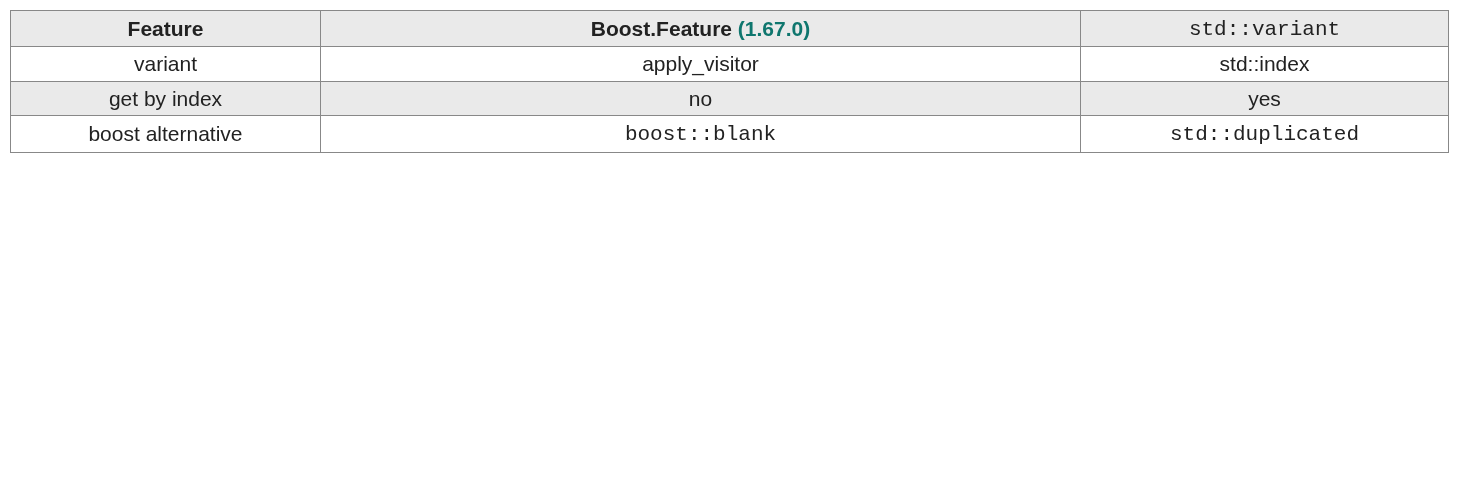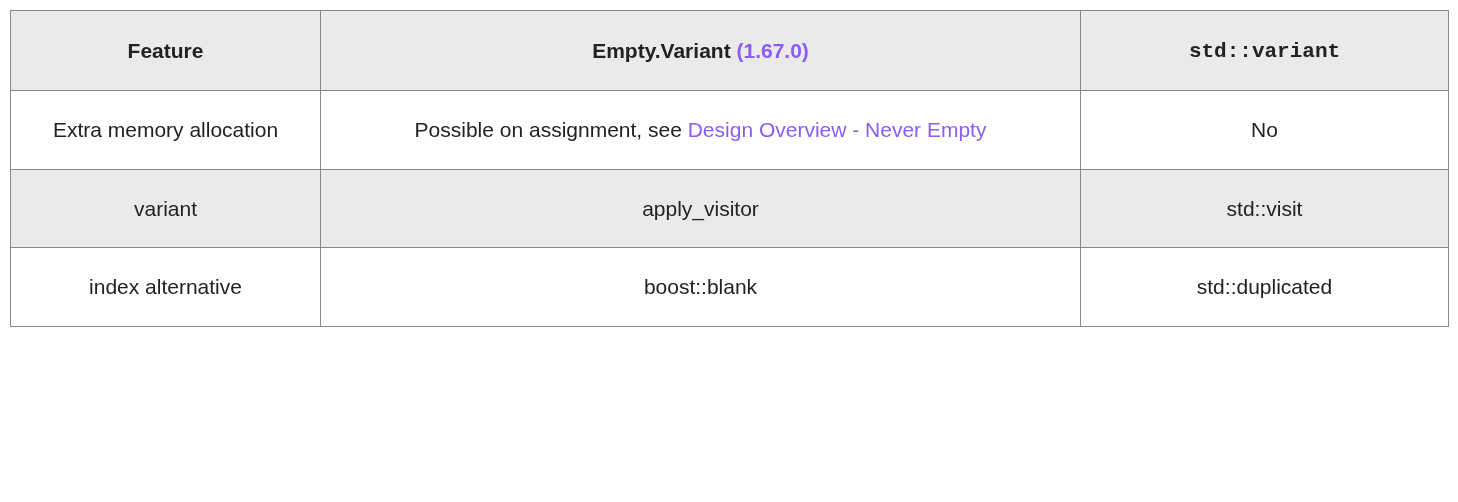--- a/index.html
+++ b/index.html
@@ -13,74 +13,74 @@
   table {
     border-collapse: collapse;
     width: 1438px;
     table-layout: fixed;
   }
   col.c-feature { width: 310px; }
   col.c-boost   { width: 760px; }
   col.c-std     { width: 368px; }
   th, td {
     border: 1px solid #888;
-    padding: 24px 14px;
+    padding: 2px 14px;
     text-align: center;
     vertical-align: middle;
     line-height: 1.4;
     word-wrap: break-word;
   }
   th {
     background: #eaeaea;
     font-weight: bold;
   }
   tbody tr:nth-child(even) td {
     background: #eaeaea;
   }
   a.link {
-    color: #8b5cf6;
+    color: #0f766e;
     text-decoration: none;
   }
   .mono {
     font-family: "Courier New", Courier, monospace;
-    font-weight: bold;
+    font-weight: normal;
   }
   .mono-normal {
-    font-family: Liberation Sans, sans-serif;
+    font-family: Liberation Mono, monospace;
     font-weight: normal;
   }
 </style>
 </head>
 <body>
 
 <table>
   <colgroup>
     <col class="c-feature">
     <col class="c-boost">
     <col class="c-std">
   </colgroup>
   <thead>
     <tr>
       <th>Feature</th>
       <th>
-        <span>Empty.Variant </span><a href="#" class="link">(1.67.0)</a>
+        <span>Boost.Feature </span><a href="#" class="link">(1.67.0)</a>
       </th>
       <th><span class="mono">std::variant</span></th>
     </tr>
   </thead>
   <tbody id="tbody">
       <tr>
-        <td>Extra memory allocation</td>
-        <td><span>Possible on assignment, see </span><a href="#" class="link">Design Overview - Never Empty</a></td>
-        <td>No</td>
+        <td>variant</td>
+        <td><span>apply_visitor</span></td>
+        <td>std::index</td>
       </tr>
       <tr>
-        <td>variant</td>
-        <td><span>apply_visitor</span></td>
-        <td>std::visit</td>
+        <td>get by index</td>
+        <td><span>no</span></td>
+        <td>yes</td>
       </tr>
       <tr>
-        <td>index alternative</td>
+        <td>boost alternative</td>
         <td><span class="mono-normal">boost::blank</span></td>
         <td><span class="mono-normal">std::duplicated</span></td>
       </tr>
     </tbody>
 </table>
 
 </body></html>

